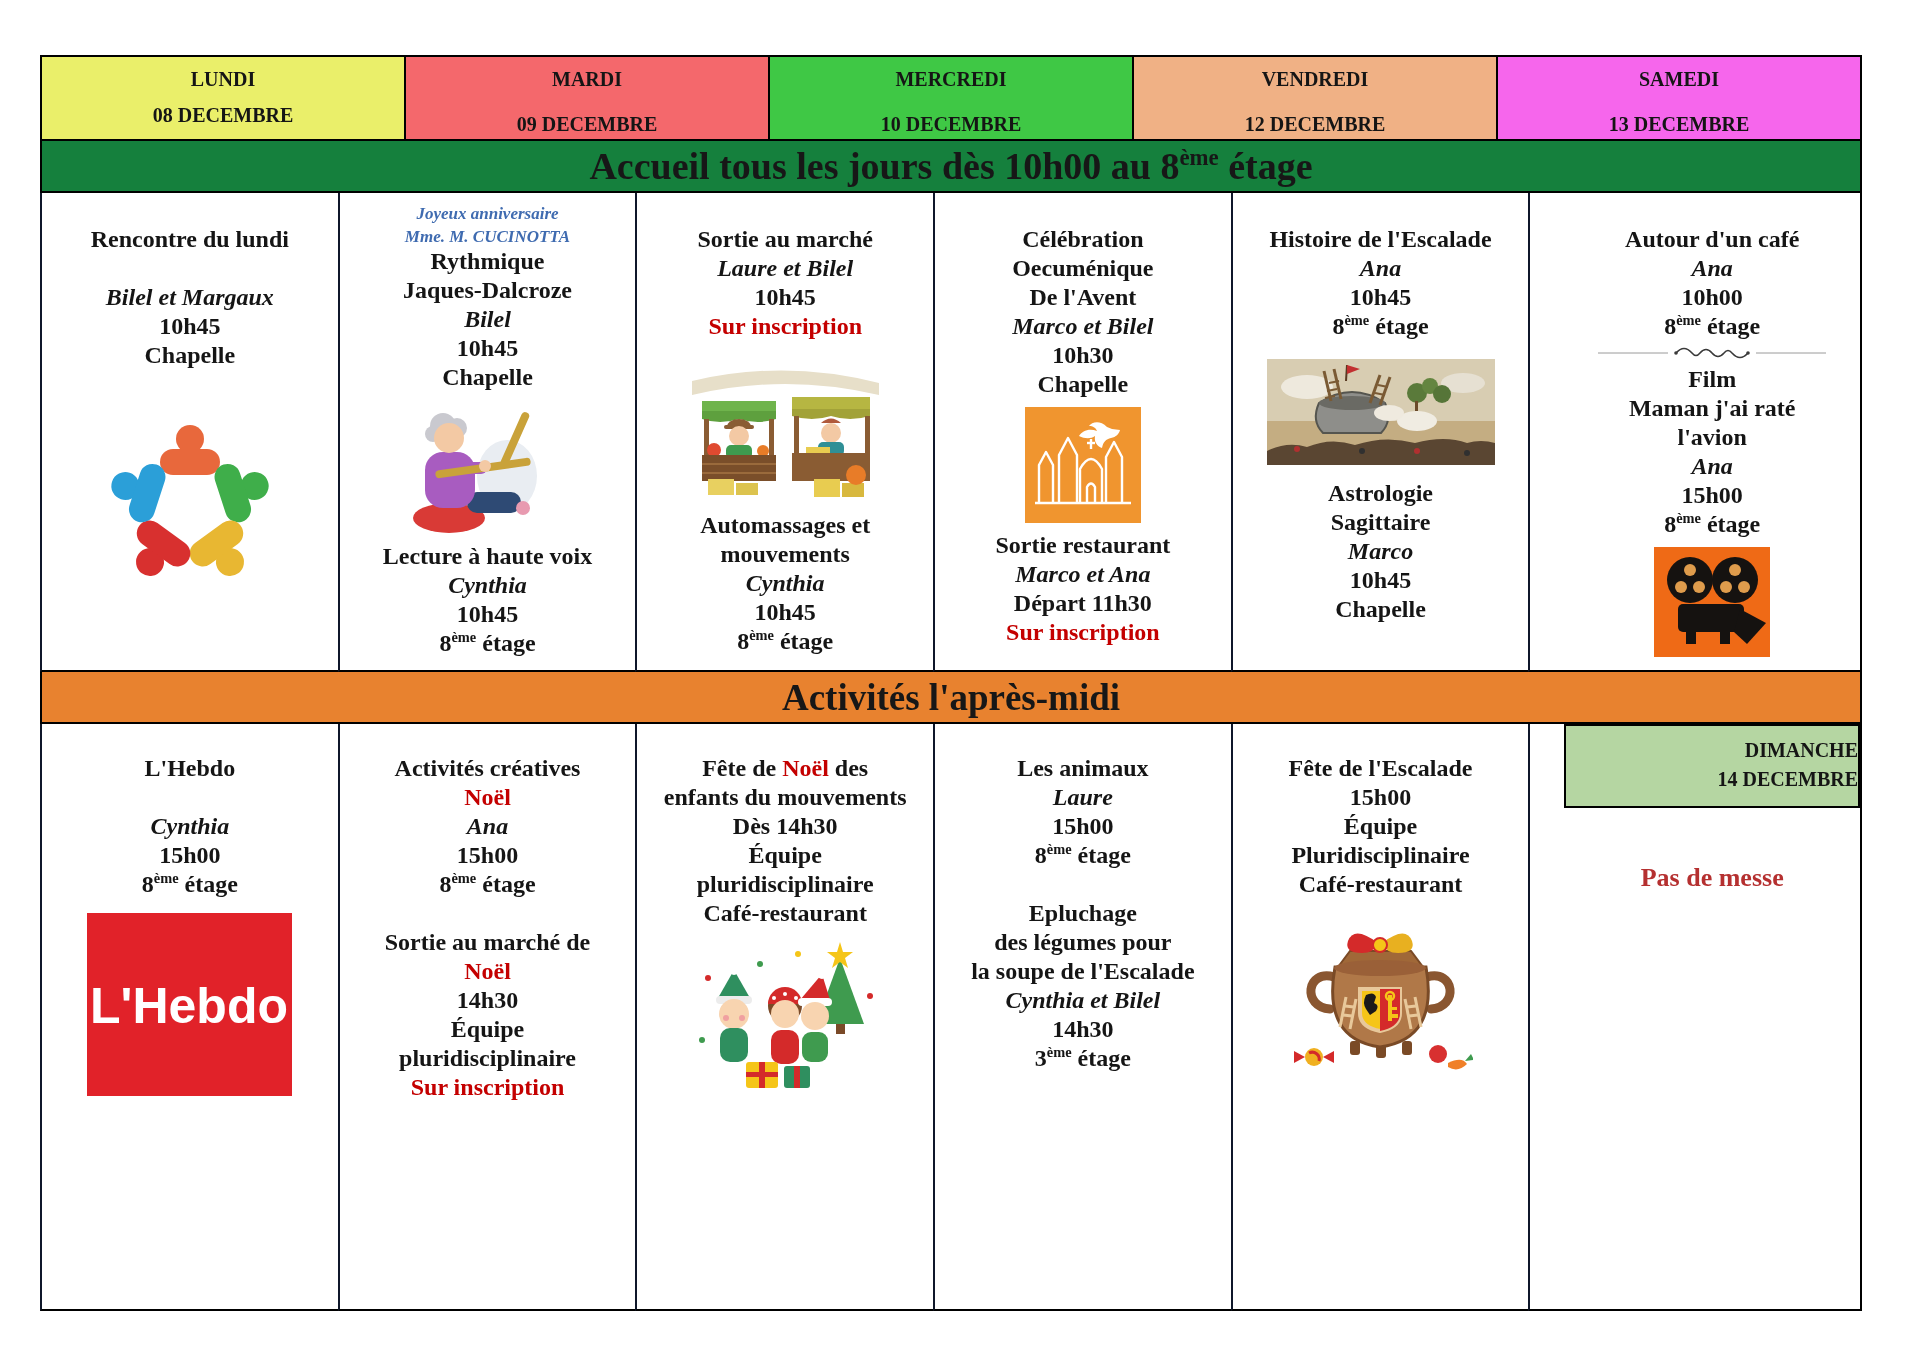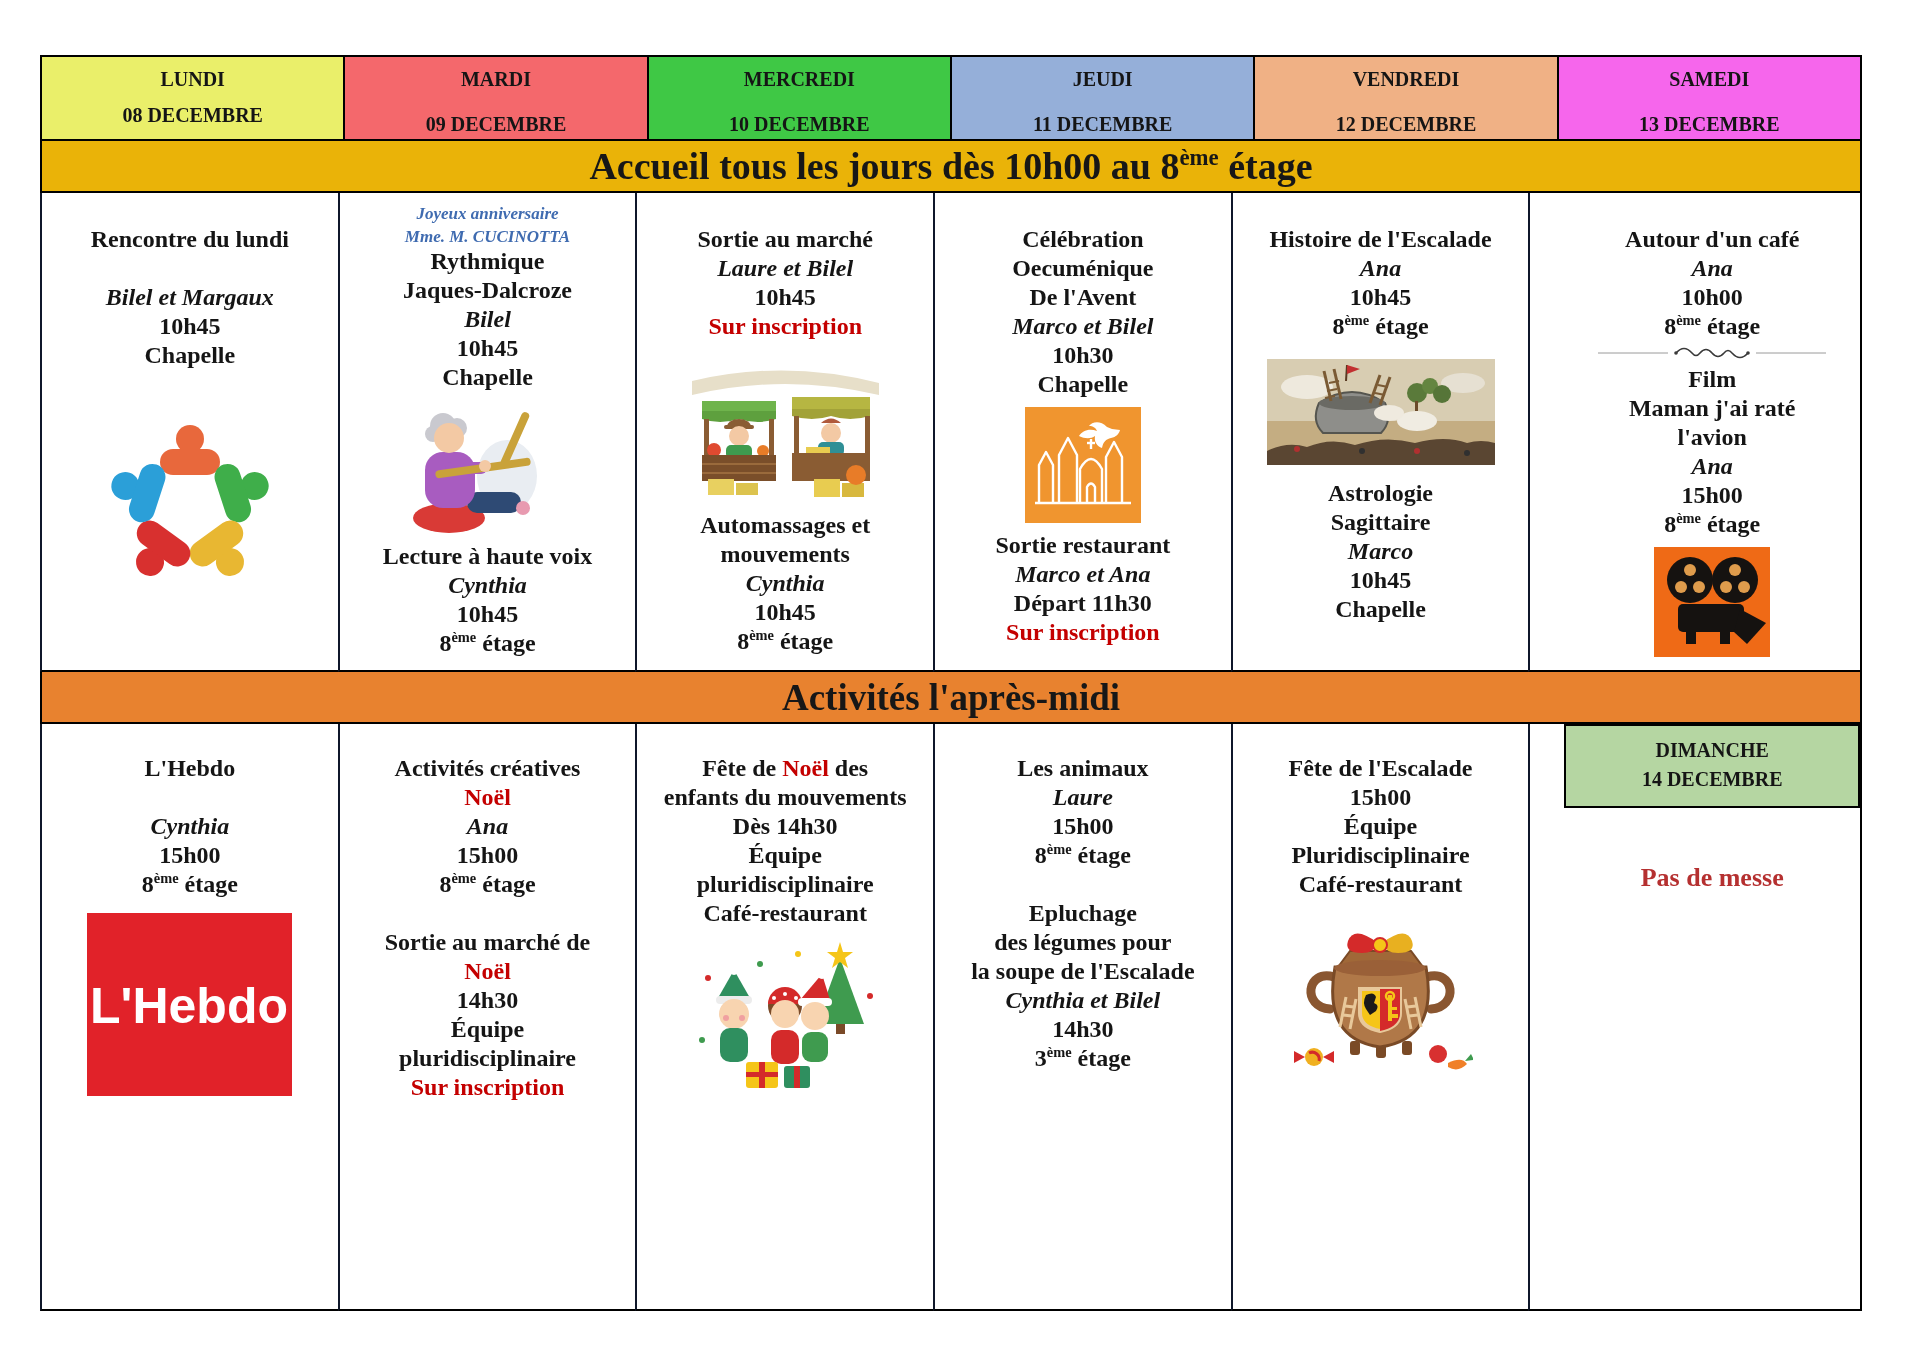--- a/index.html
+++ b/index.html
@@ -46,21 +46,21 @@
   .s-b  { font-weight: 700; color: #151515; }
   .s-bi { font-weight: 700; font-style: italic; color: #151515; }
   .s-rb { font-weight: 700; color: var(--red, #c40000); }
   .s-blue { font-weight: 700; font-style: italic; color: var(--blue, #3f6bb0); font-size: 17px; }
   .s-dr { font-weight: 700; color: var(--darkred, #b53030); font-size: 26px; }
   sup { font-size: 60%; vertical-align: super; line-height: 0; }
 
   .img-wrap { display: flex; justify-content: center; }
   .sunday-box {
     height: 84px; border: 2px solid #000; margin: -30px -6px 0 -6px;
-    display: flex; flex-direction: column; justify-content: space-between; align-items: center;
+    display: flex; flex-direction: column; justify-content: space-between; align-items: flex-end;
     padding: 10px 0 12px; font-size: 20px; font-weight: 700;
   }
 </style>
 </head>
 <body>
 
 <div class="page">
   <div class="schedule">
     <div class="header-row">
         <div class="day-box" style="background: rgb(234, 239, 106);">
@@ -68,34 +68,30 @@
           <div>08 DECEMBRE</div>
         </div>
         <div class="day-box" style="background: rgb(244, 104, 108);">
           <div>MARDI</div>
           <div>09 DECEMBRE</div>
         </div>
         <div class="day-box" style="background: rgb(63, 200, 69);">
           <div>MERCREDI</div>
           <div>10 DECEMBRE</div>
         </div>
-        <div class="day-box" style="background: rgb(149, 175, 217);">
-          <div>JEUDI</div>
-          <div>11 DECEMBRE</div>
-        </div>
         <div class="day-box" style="background: rgb(240, 177, 133);">
           <div>VENDREDI</div>
           <div>12 DECEMBRE</div>
         </div>
         <div class="day-box" style="background: rgb(246, 102, 236);">
           <div>SAMEDI</div>
           <div>13 DECEMBRE</div>
         </div>
       </div>
-    <div class="banner" style="background: #eab308;">
+    <div class="banner" style="background: #15803d;">
       <span>Accueil tous les jours dès 10h00 au 8<sup>ème</sup> étage</span>
     </div>
     <div class="grid-row morning">
         <div class="cell">
           <div>
             <div class="l"><span class="s-b">Rencontre du lundi</span></div>
             <div class="l"></div>
             <div class="l"><span class="s-bi">Bilel et Margaux</span></div>
             <div class="l"><span class="s-b">10h45</span></div>
             <div class="l"><span class="s-b">Chapelle</span></div>

